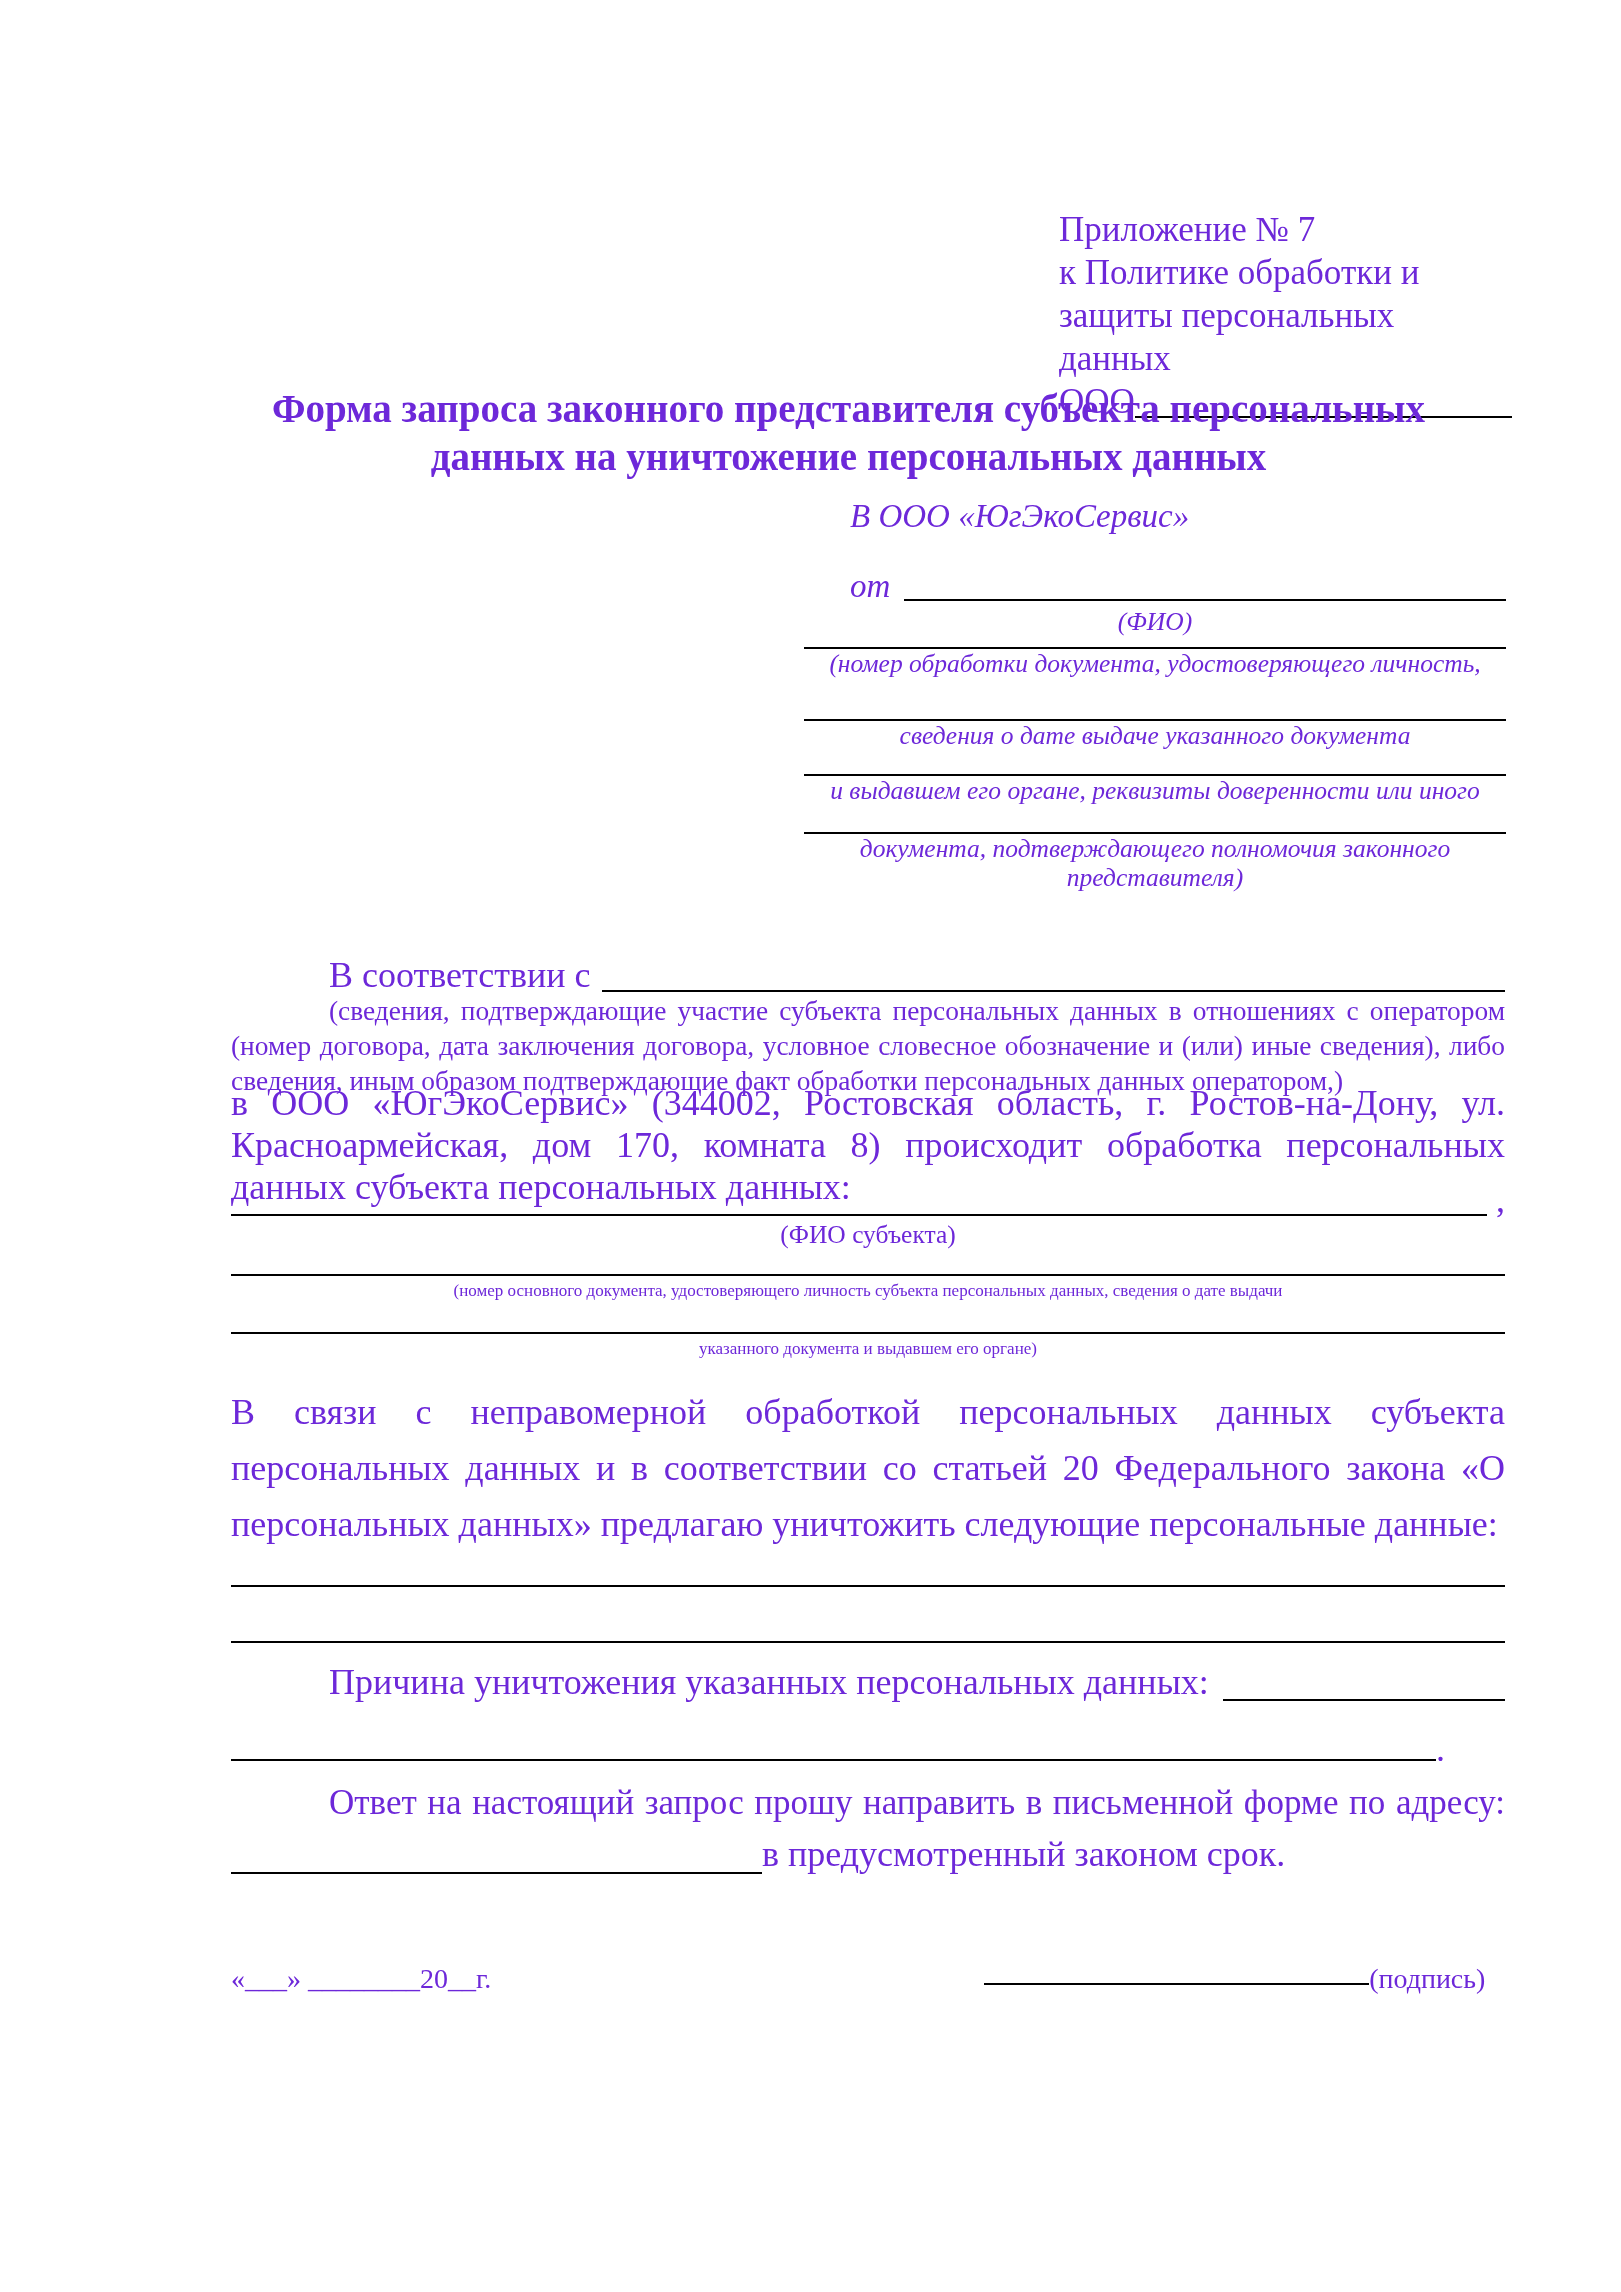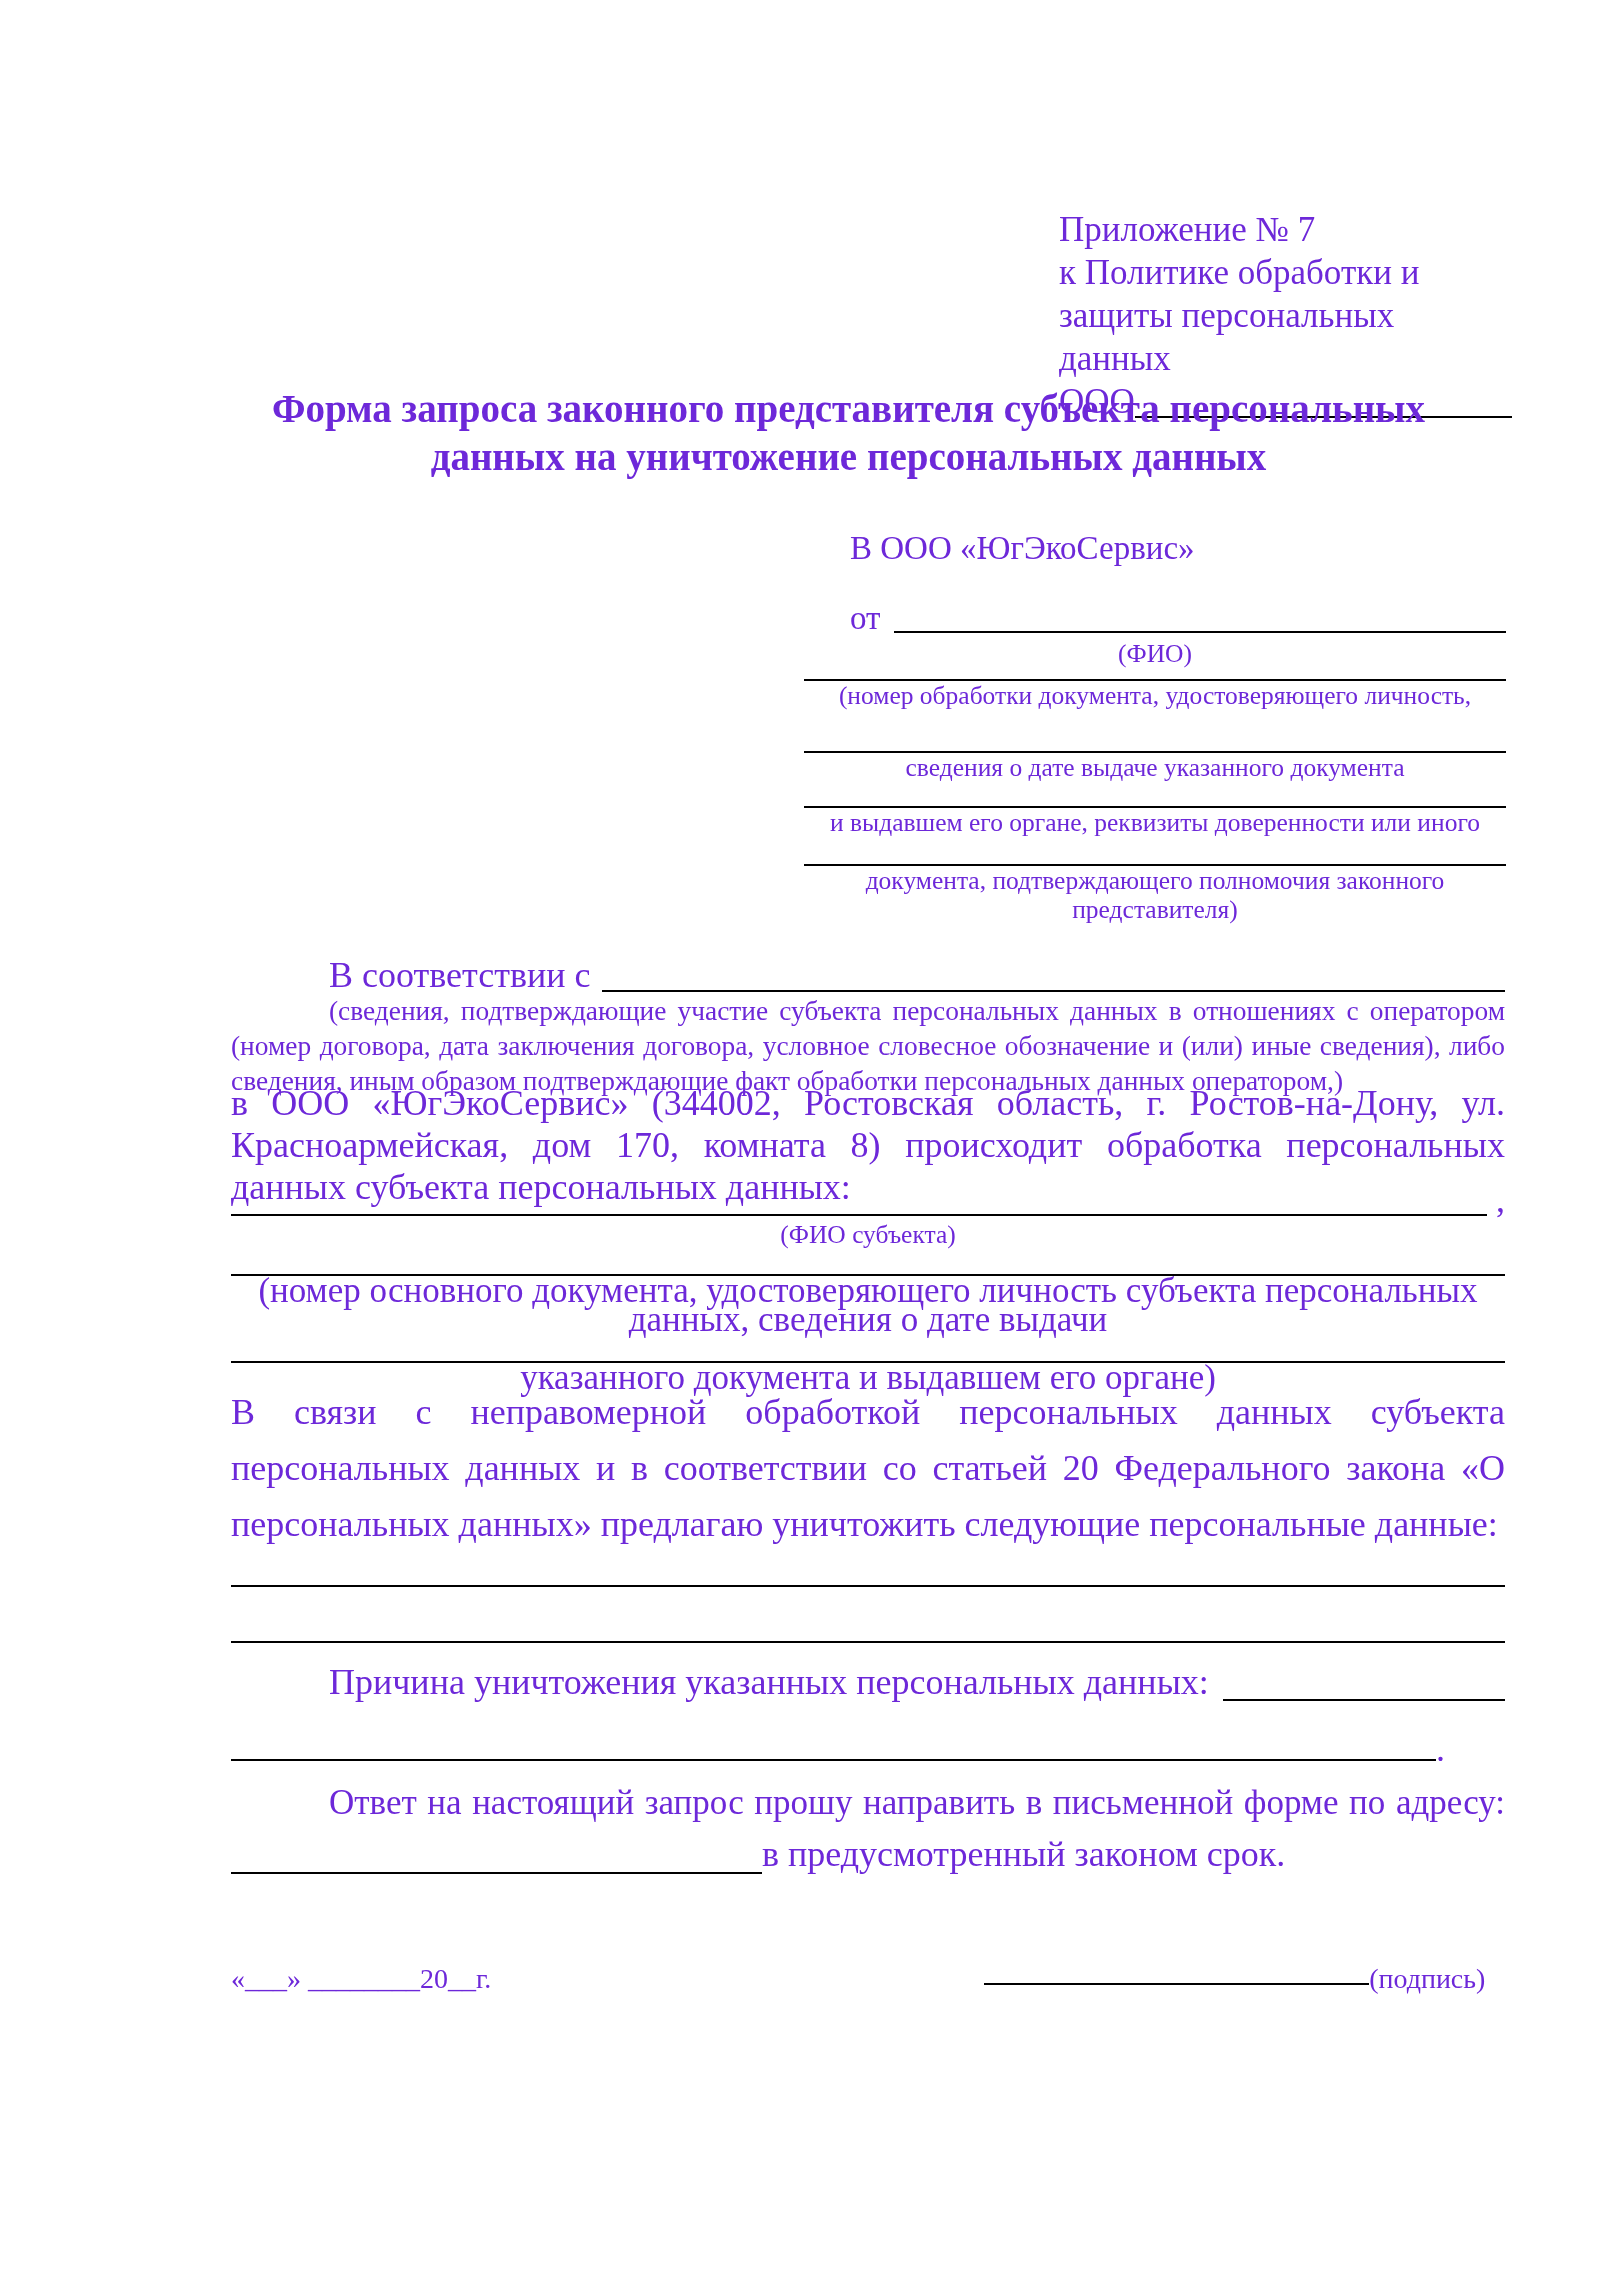--- a/index.html
+++ b/index.html
@@ -22,21 +22,21 @@
   
   .header-block { left:1059px; top:208px; width:453px; font-size:35px; line-height:43px; }
   .ooo-row { display:flex; }
   .hblank { flex:1; border-bottom:2.9px solid #000; margin-bottom:4.9px; }
 
   
   .title { left:231px; top:385px; width:1274px; padding-right:39px;
            font-size:39px; font-weight:bold; line-height:48px; text-align:center; }
 
   
-  .addressee { left:804px; top:529px; width:702px; font-size:33px; }
+  .addressee { left:804px; top:497px; width:702px; font-size:33px;font-style:italic; }
   .addr-to { padding-left:46px; line-height:39px; }
   .addr-from-row { padding-left:46px; margin-top:25.5px; height:43px;
                    display:flex; align-items:flex-end; }
   .addr-from-row .rule { flex:1; margin-left:13.7px; margin-bottom:3.9px; height:29px; }
   .cap { font-size:25.5px; line-height:29px; text-align:center; }
   .addr .cap { }
   .mt2{margin-top:2px;} 
 
   
   .accordance { left:231px; top:953px; width:1274px; height:43px;
@@ -48,21 +48,21 @@
 
   .operator { left:231px; top:1082px; width:1274px; font-size:36px; line-height:42px;
               text-align:justify; }
 
   
   .subject { left:231px; top:1202px; width:1274px; }
   .comma-line { position:relative; height:13.7px; margin-right:17.6px;
                 border-bottom:2.9px solid #000; }
   .comma-line .suffix { position:absolute; right:-17.6px; bottom:-7.8px; font-size:36px; }
   .subject .cap { font-size:25.5px; line-height:29px; }
-  .cap27 { font-size:35px; line-height:29px; text-align:center; }
+  .cap27 { font-size:17px; line-height:29px; text-align:center; }
 
   .destroy { left:231px; top:1384px; width:1274px; font-size:36px; line-height:56px;
              text-align:justify; }
 
   .blanks { left:231px; top:1554px; width:1274px; }
 
   .reason-row { left:231px; top:1664px; width:1274px; height:39px;
                 display:flex; align-items:flex-end; font-size:36px; padding-left:98px;text-align:center; }
   .reason-row .rule { flex:1; margin-left:13.7px; margin-bottom:2px; height:27.4px; }
 

